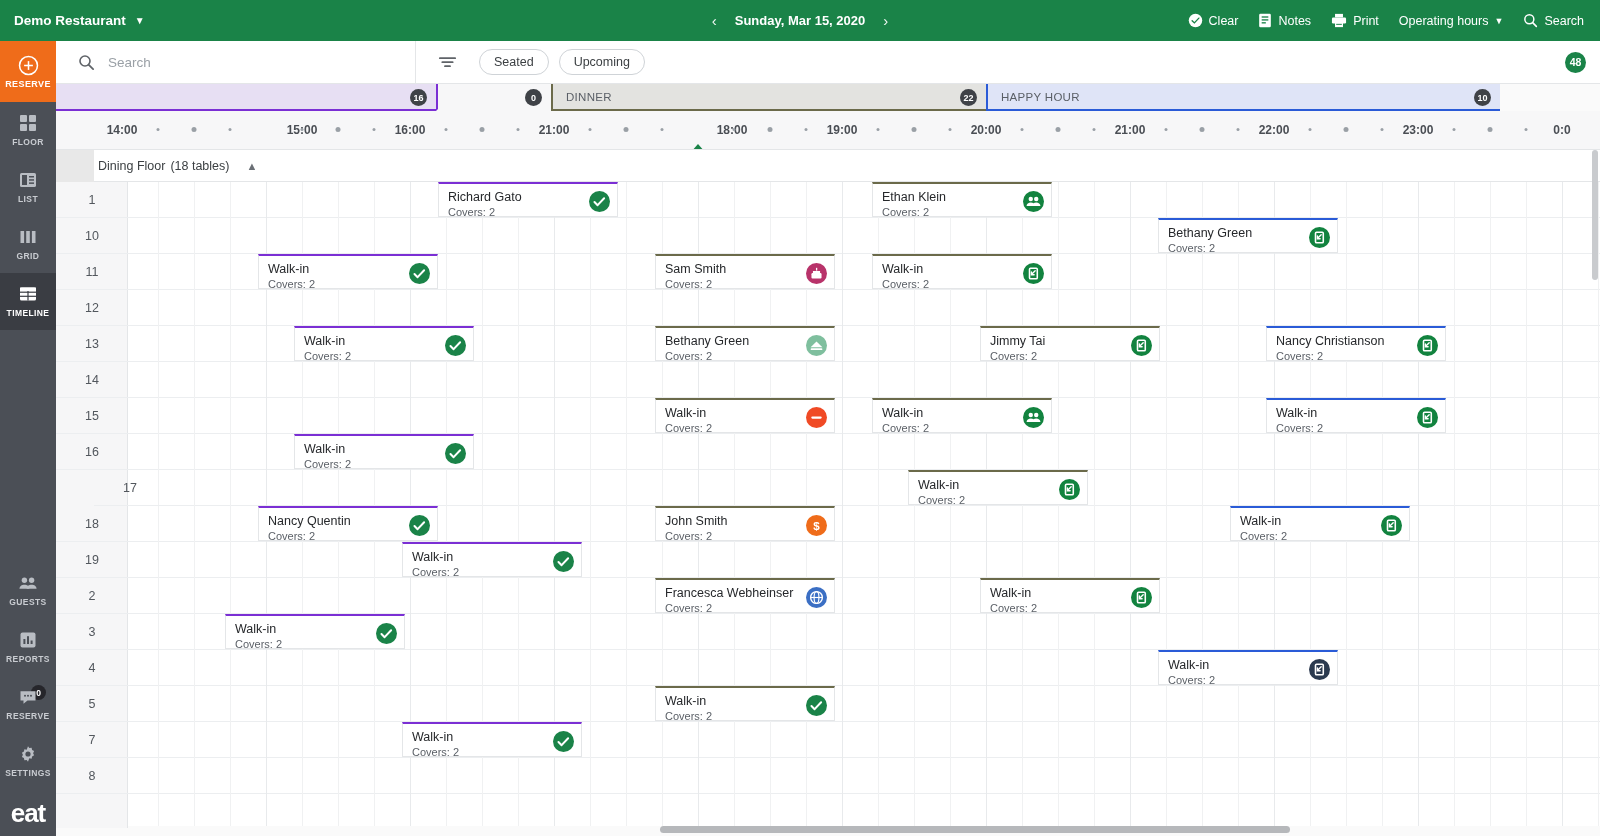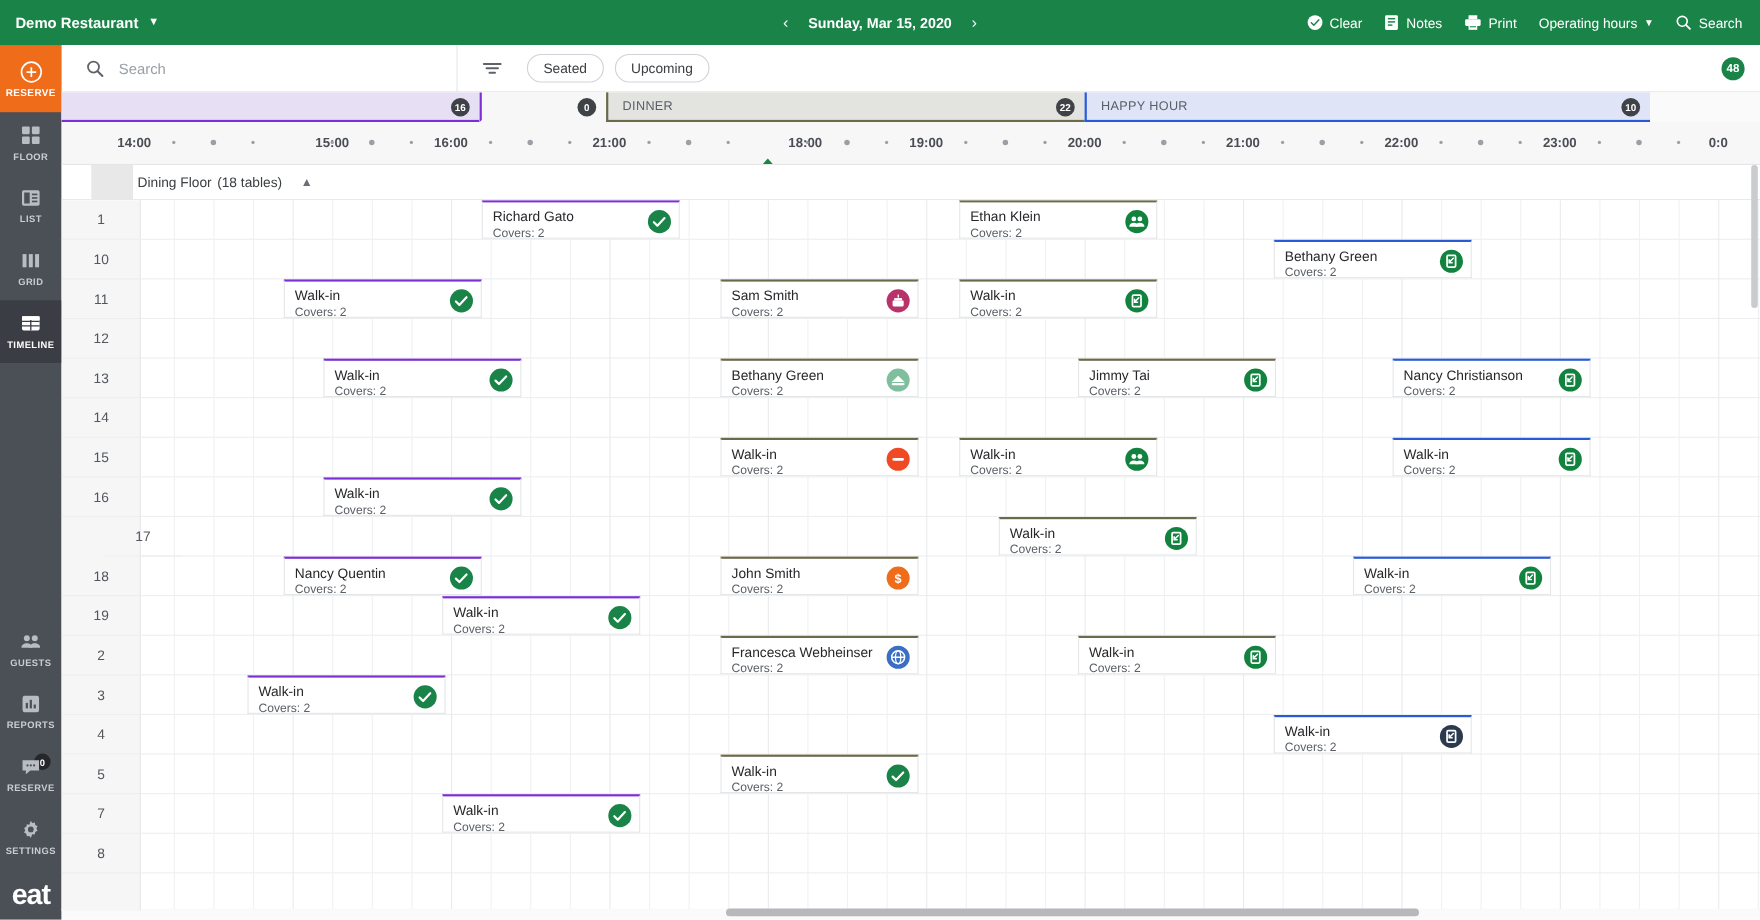--- a/index.html
+++ b/index.html
@@ -94,21 +94,21 @@
   #ruler{
     position:absolute; left:56px; top:111px; width:1544px; height:39px;
     background:#f7f7f8; border-bottom:1px solid #e4e6e8; overflow:hidden;
   }
   .tick-lbl{ position:absolute; top:12px; font-size:12px; font-weight:bold; color:#4a4e54; transform:translateX(-50%);}
   .tick-dot{ position:absolute; top:17px; border-radius:50%; background:#9aa0a6; transform:translateX(-50%);}
   .nowtri{ position:absolute; width:0;height:0; border-left:7px solid transparent; border-right:7px solid transparent;}
   
   #grouphdr{
     position:absolute; left:56px; top:150px; width:1544px; height:32px;
-    background:#fff; border-bottom:1px solid #e4e6e8; display:flex; align-items:center;padding-left:27px;
+    background:#fff; border-bottom:1px solid #e4e6e8; display:flex; align-items:center;
   }
   #grouphdr .gh-pad{ width:38px; height:32px; background:#e8e8e8;}
   #grouphdr .gh-txt{ font-size:12.5px; color:#3c4043; padding-left:4px;}
   #grouphdr .gh-cv{ margin-left:17px; color:#6a6f75; font-size:11px;}
 
   
   #gridarea{ position:absolute; left:56px; top:182px; width:1544px; height:646px; overflow:hidden; background:#fff;}
   #labelcol{ position:absolute; left:0; top:0; width:72px; height:646px; background:#f6f6f7; z-index:5; border-right:1px solid #e4e6e8;}
   .rowlabel{ position:absolute; left:0; width:72px; display:flex; align-items:center; justify-content:center;
              font-size:12.5px; color:#52575d; border-bottom:1px solid #eceef0;}

